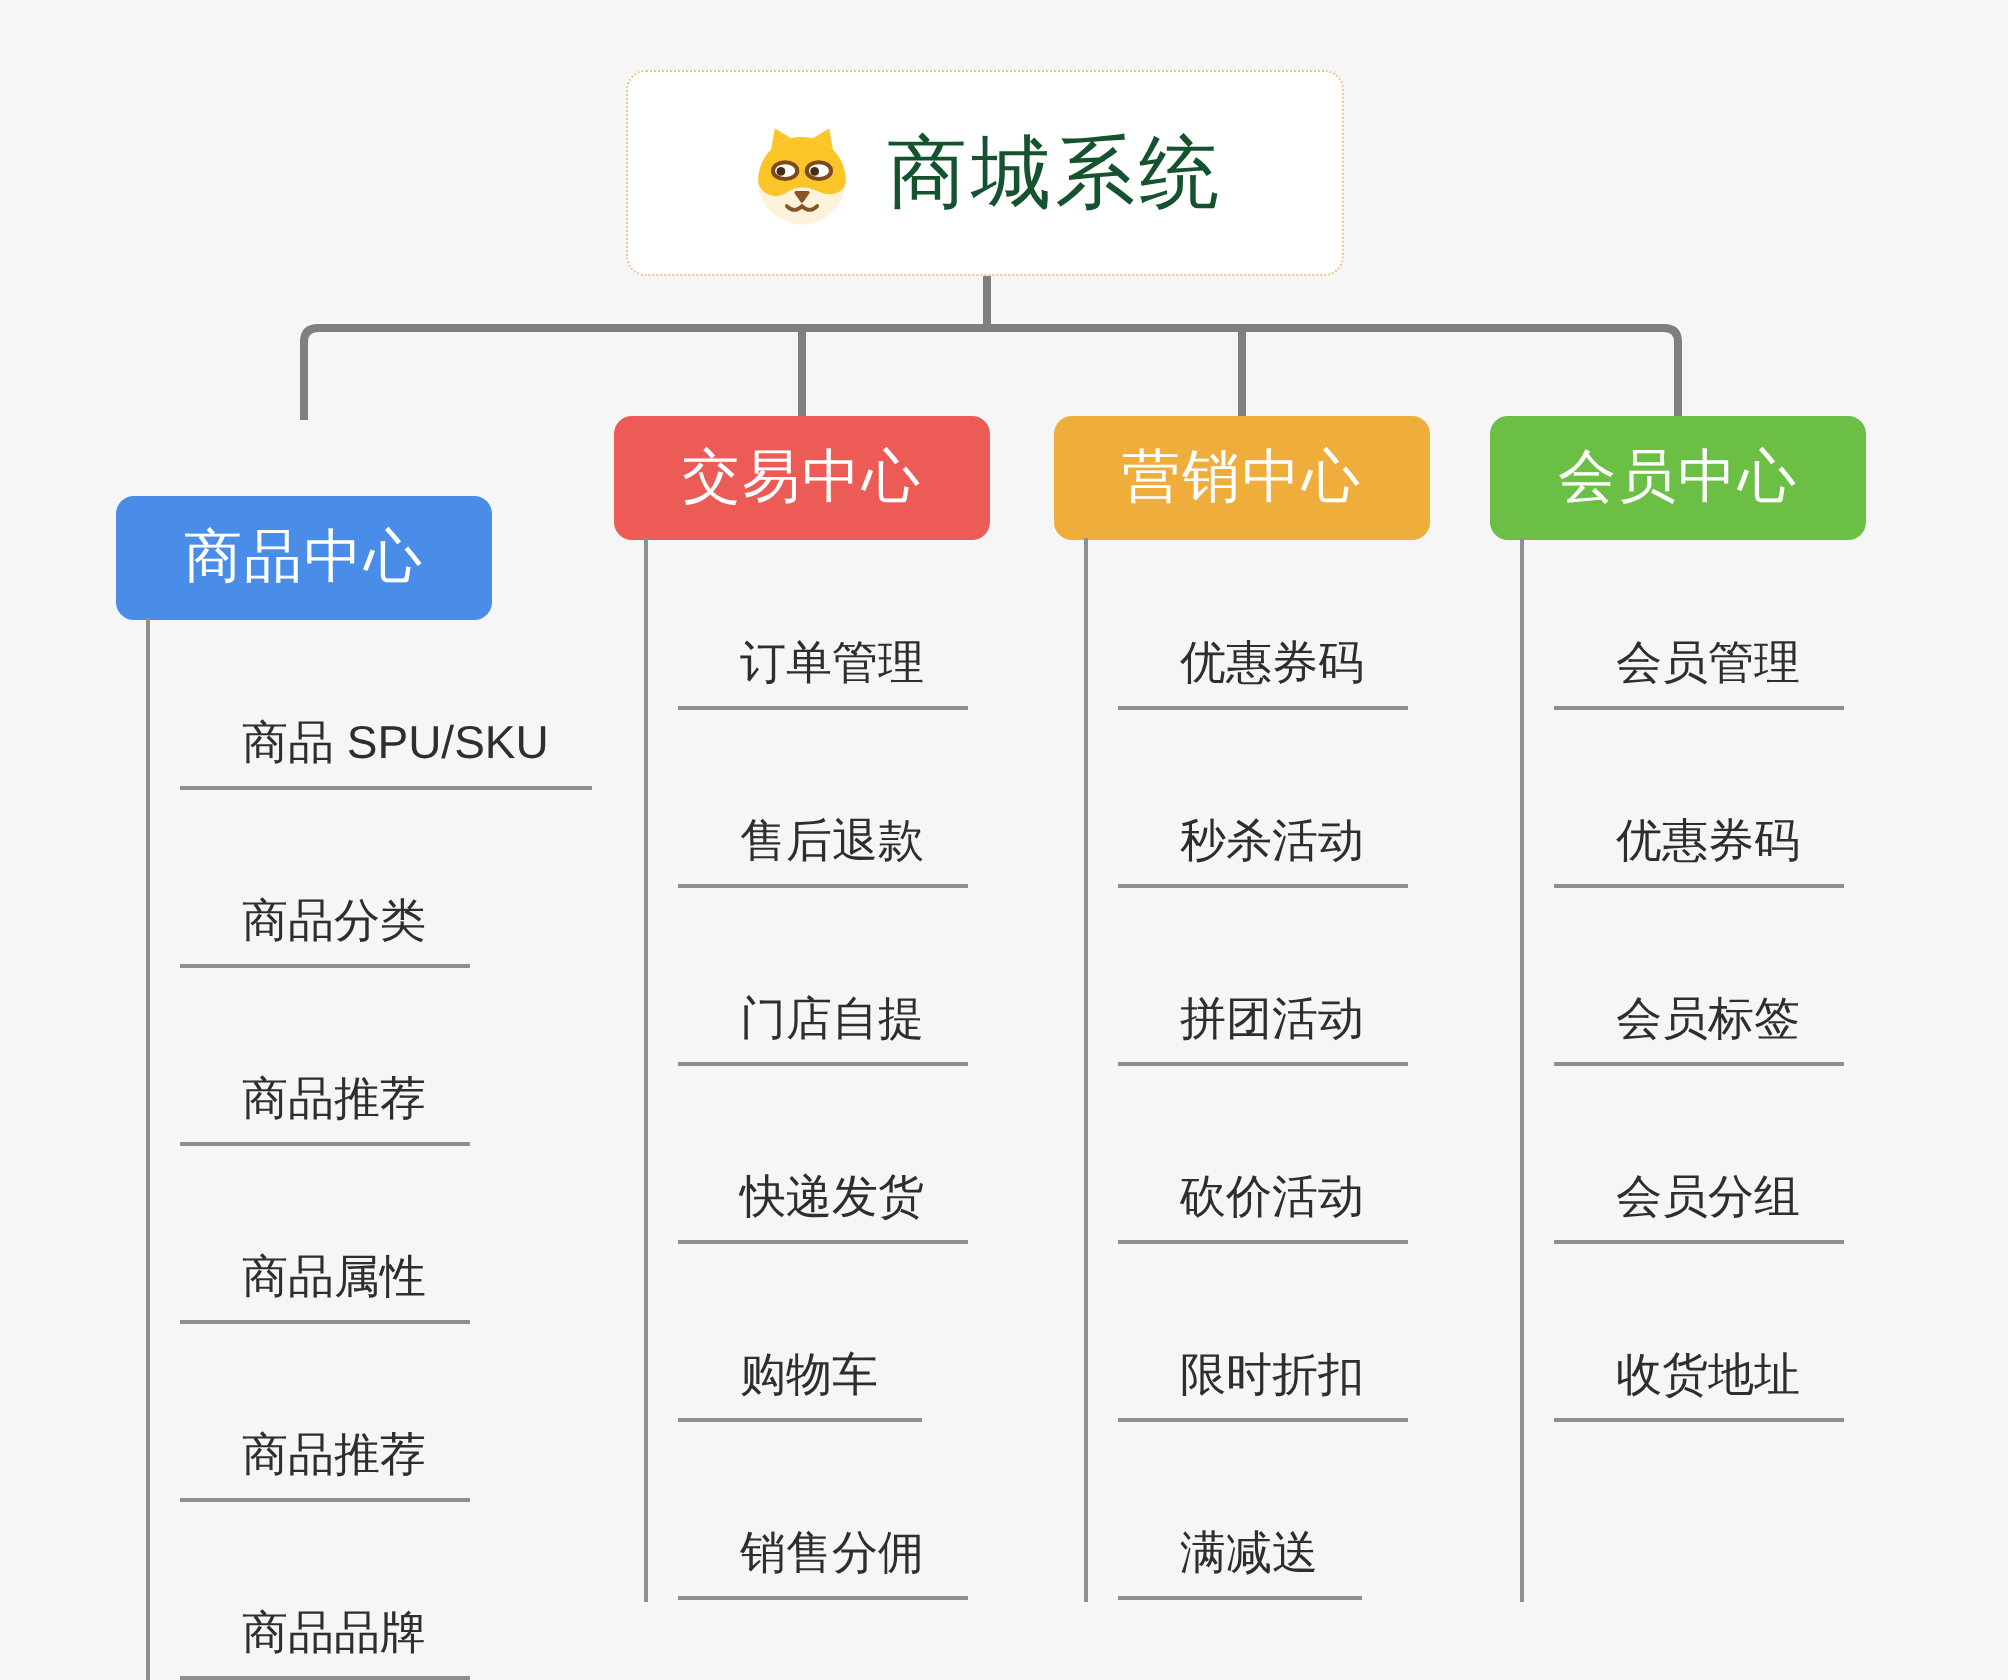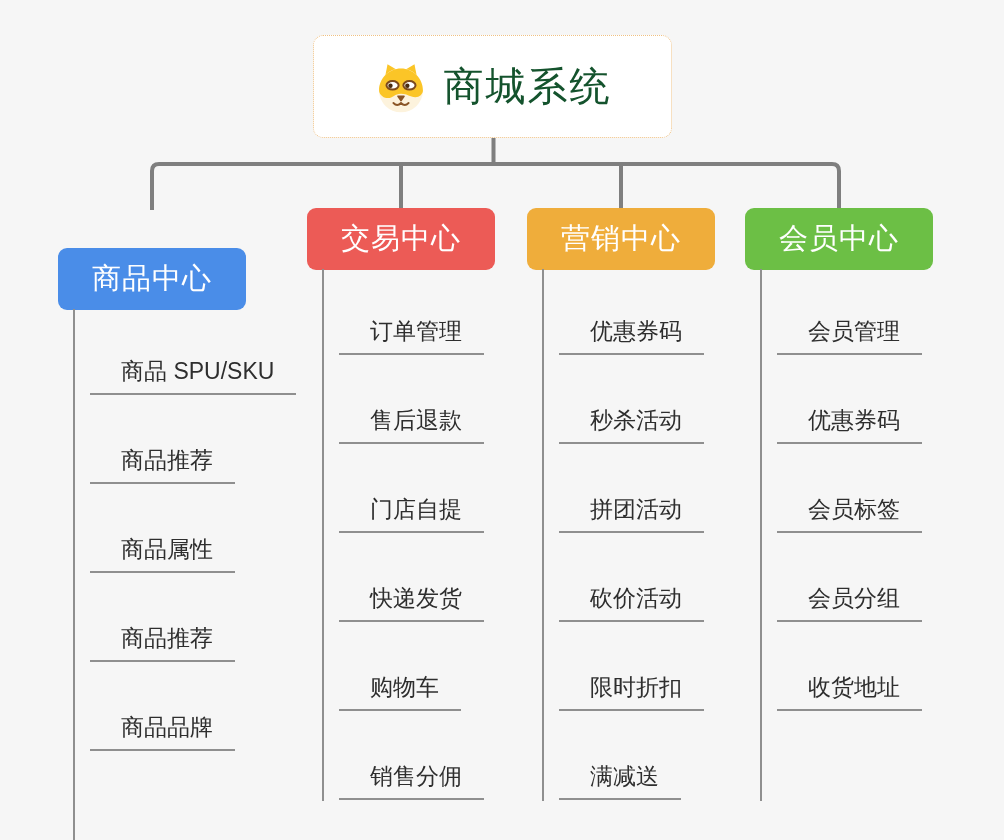--- a/index.html
+++ b/index.html
@@ -135,20 +135,23 @@
   </div>
 
   <div class="column col-0">
     <div class="branch-box" style="background: rgb(74, 141, 232);">商品中心</div>
     <div class="spine"></div>
     <div class="children">
       <div class="child-row">
           <span class="child">商品 SPU/SKU</span>
         </div>
       <div class="child-row">
+          <span class="child">商品分类</span>
+        </div>
+      <div class="child-row">
           <span class="child">商品推荐</span>
         </div>
       <div class="child-row">
           <span class="child">商品属性</span>
         </div>
       <div class="child-row">
           <span class="child">商品推荐</span>
         </div>
       <div class="child-row">
           <span class="child">商品品牌</span>

